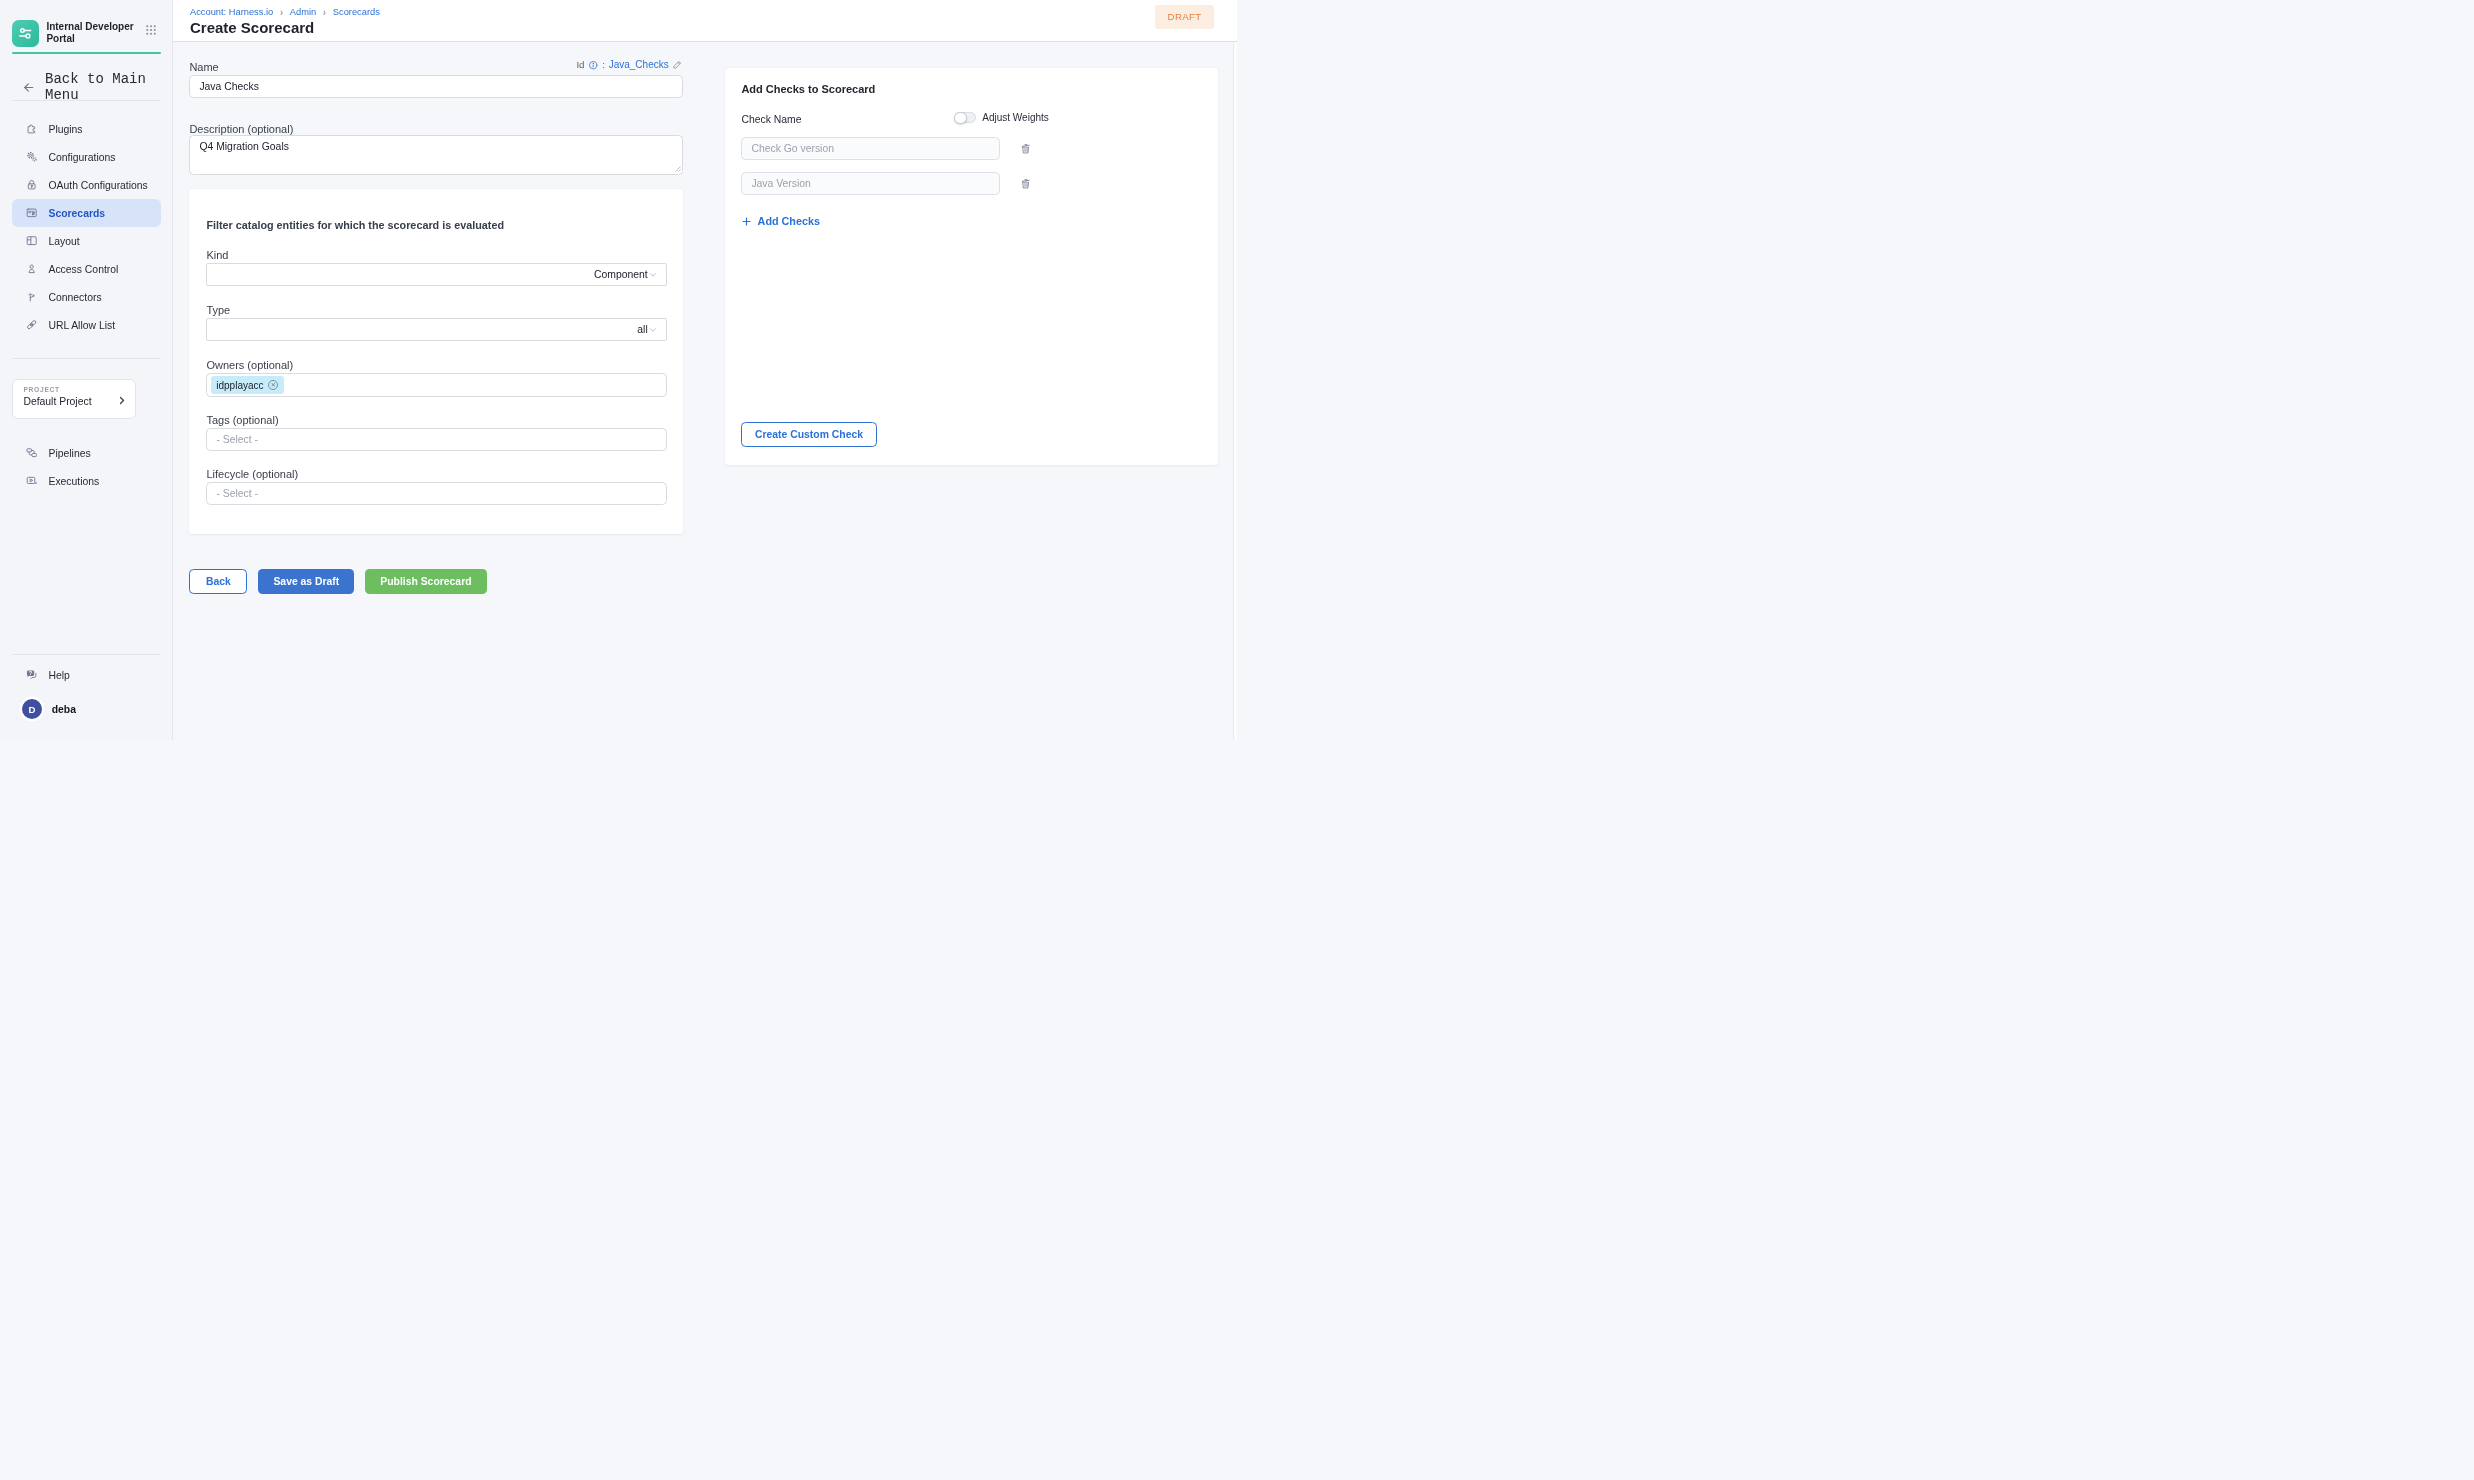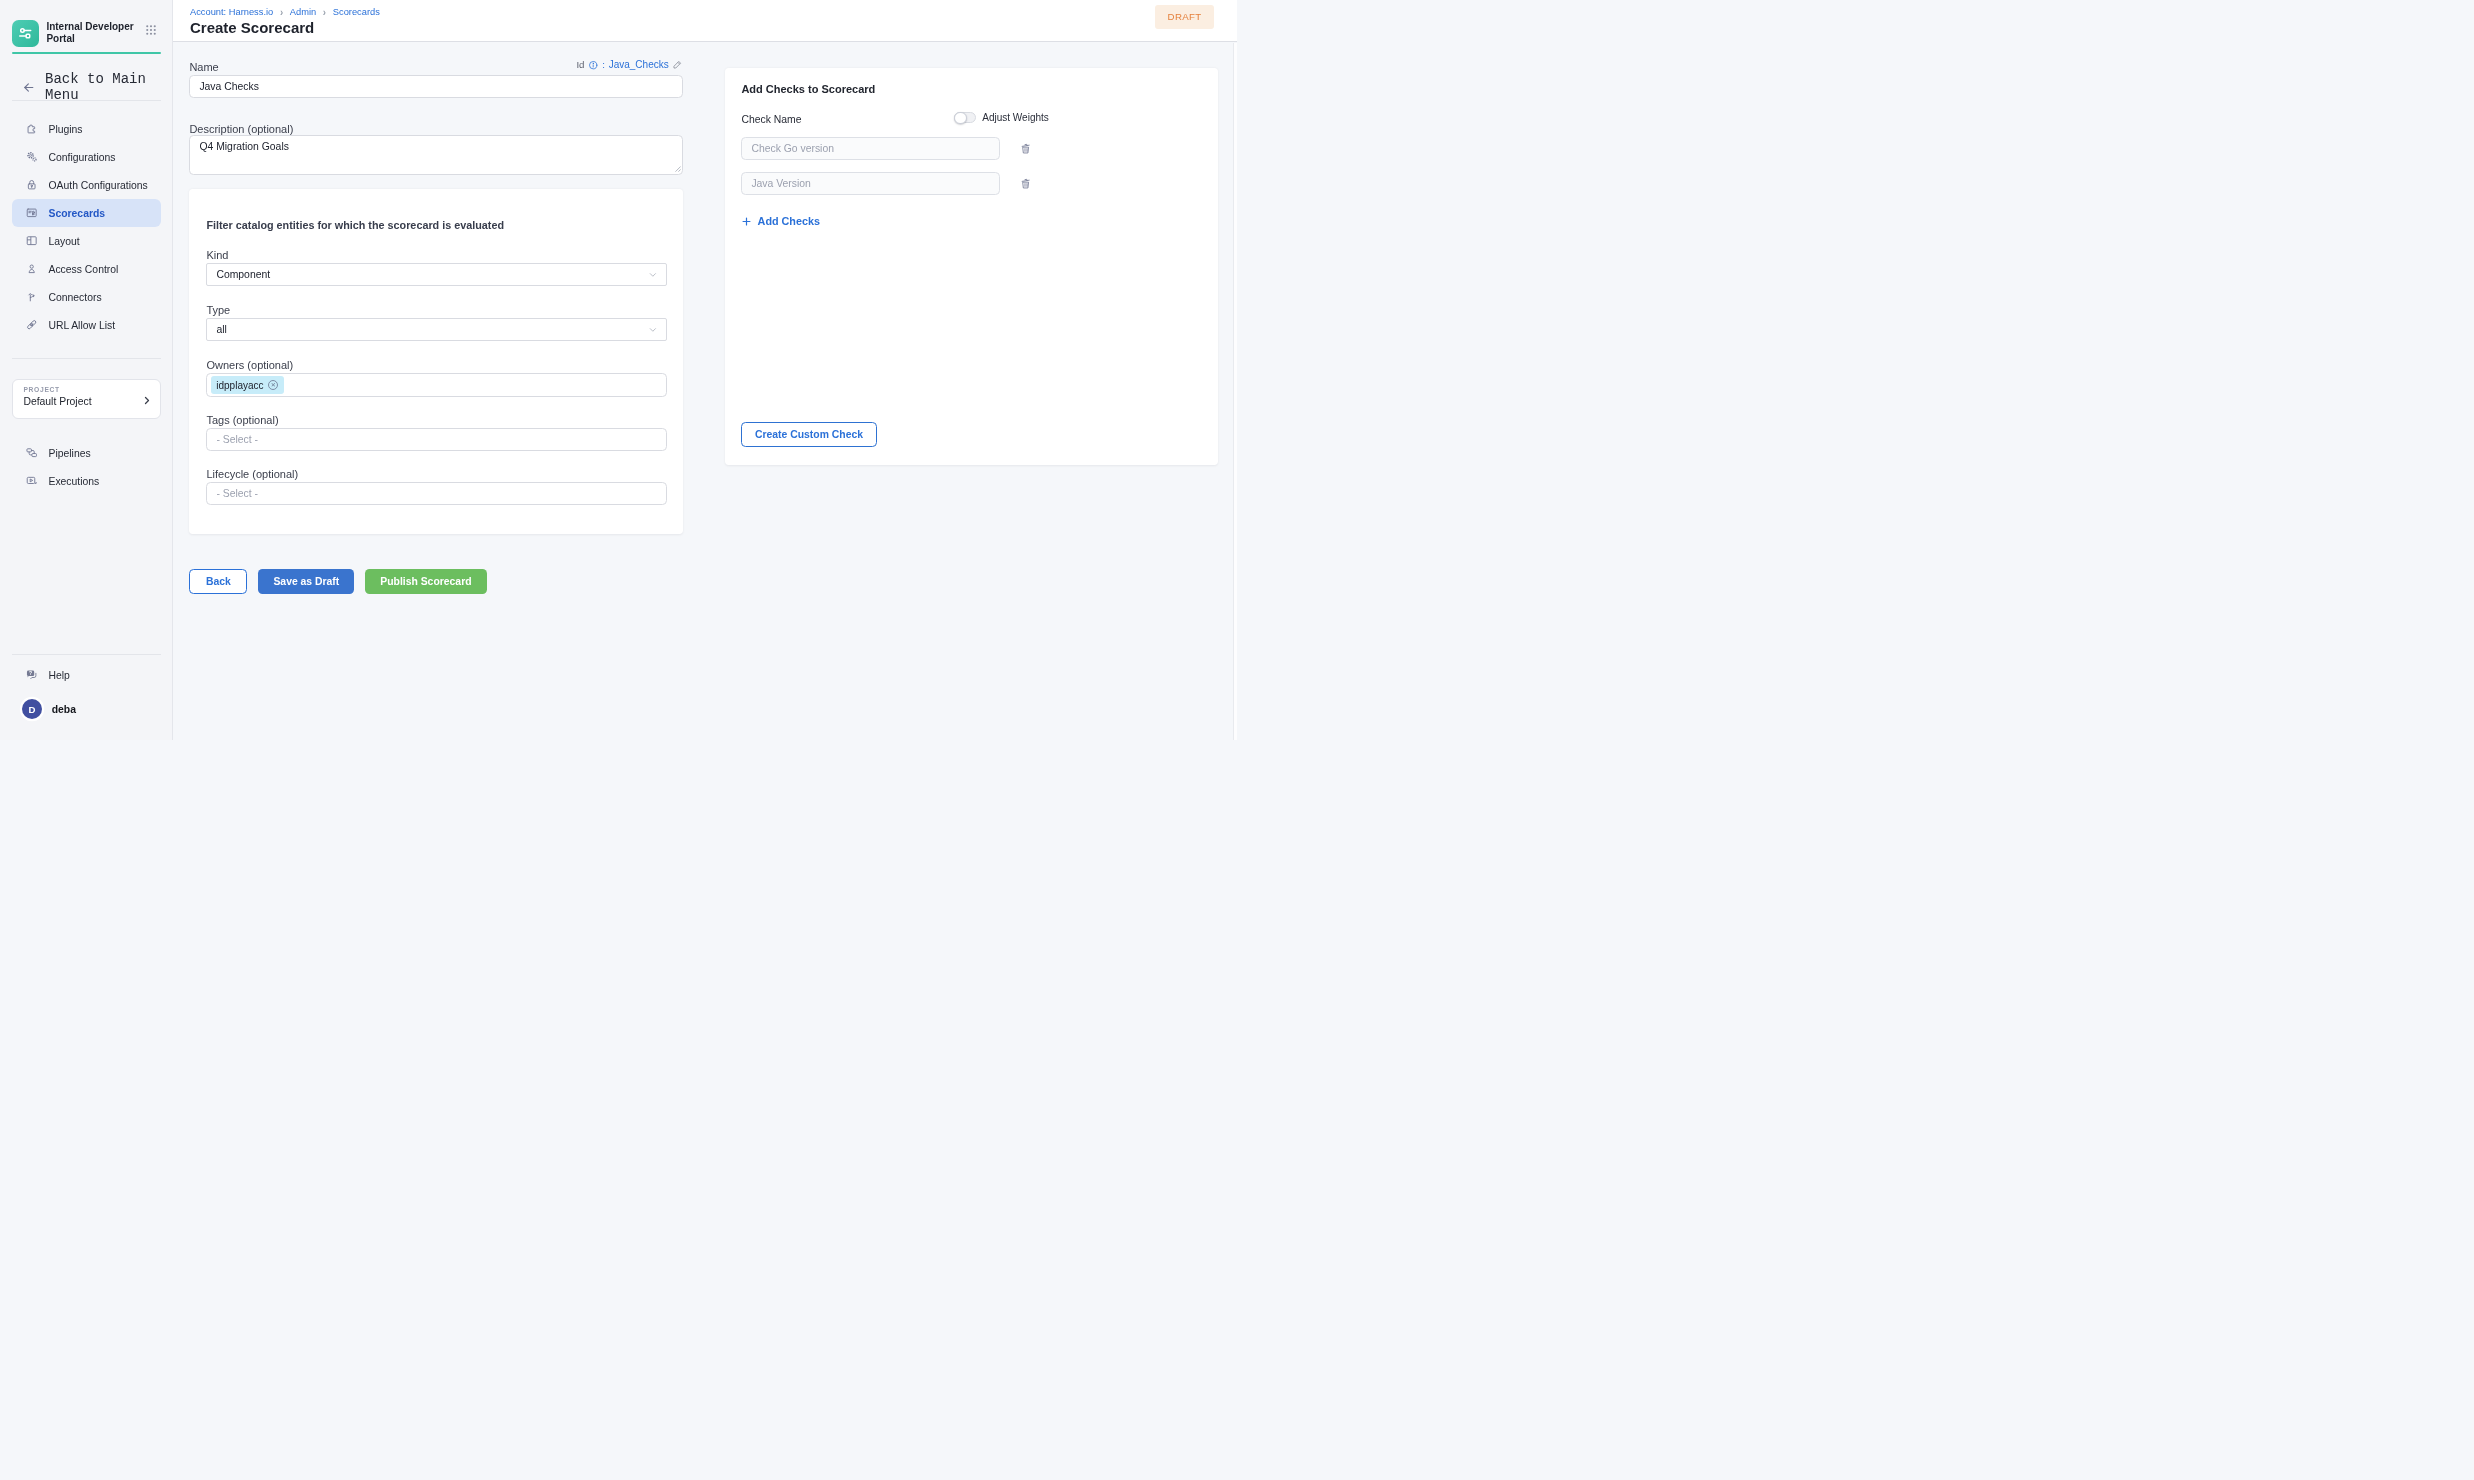--- a/index.html
+++ b/index.html
@@ -31,21 +31,21 @@
 
   .nav { position:absolute; top:115px; left:12px; width:149px; }
   .nav-item {
     height:28px; display:flex; align-items:center; gap:9.7px;
     padding-left:13.4px; border-radius:6px; font-size:10.4px; color:#262A35; cursor:pointer;
   }
   .nav-item .ic { width:13.4px; height:13.4px; flex:0 0 auto; }
   .nav-item.active { background:#D7E3F8; color:#2357C5; font-weight:bold; }
 
   .project-card {
-    position:absolute; top:379px; left:12px; width:149px; height:40px;
+    position:absolute; top:379px; left:12px; width:124px; height:40px;
     background:#FFFFFF; border:0.7px solid #E2E4EA; border-radius:6px;
     padding:6px 10.4px; cursor:pointer;
   }
   .project-eyebrow { font-size:6.7px; font-weight:bold; letter-spacing:0.7px; color:#959AAB; }
   .project-name { font-size:10.4px; color:#22262F; margin-top:3px; }
   .project-chev { position:absolute; right:7.4px; top:12.6px; }
 
   .nav2 { position:absolute; top:439px; left:12px; width:149px; }
 
   .help-row { position:absolute; top:661px; left:12px; width:149px; }
@@ -98,21 +98,21 @@
   .resize-handle { position:absolute; right:2.2px; bottom:2.2px; }
 
   .filter-card {
     position:absolute; top:146px; left:0; width:494px; height:345px;
     background:#FFFFFF; border-radius:3.7px; box-shadow:0 0.7px 2.2px rgba(31,35,44,0.07);
   }
   .filter-heading { position:absolute; top:30px; left:17px; font-size:10.8px; font-weight:bold; color:#383D4C;text-align:right; }
   .fc-field { position:absolute; left:17px; width:461px; }
   .select-box {
     height:23px; border:0.7px solid #D9DBE1; border-radius:2px; background:#fff;
-    display:flex; align-items:center; justify-content:space-between; padding:0 9px;
+    display:flex; align-items:center; justify-content:flex-end; padding:0 9px;
     font-size:10.4px; color:#20242F; cursor:pointer;
   }
   .owners-box {
     height:24px; border:0.7px solid #D9DBE1; border-radius:4.5px; background:#fff;
     display:flex; align-items:center; padding:0 3.7px;
   }
   .chip {
     background:#C7ECF9; border-radius:3px; height:18px; display:flex; align-items:center;
     gap:4.5px; padding:0 5.2px; font-size:10px; color:#20242F;
   }

